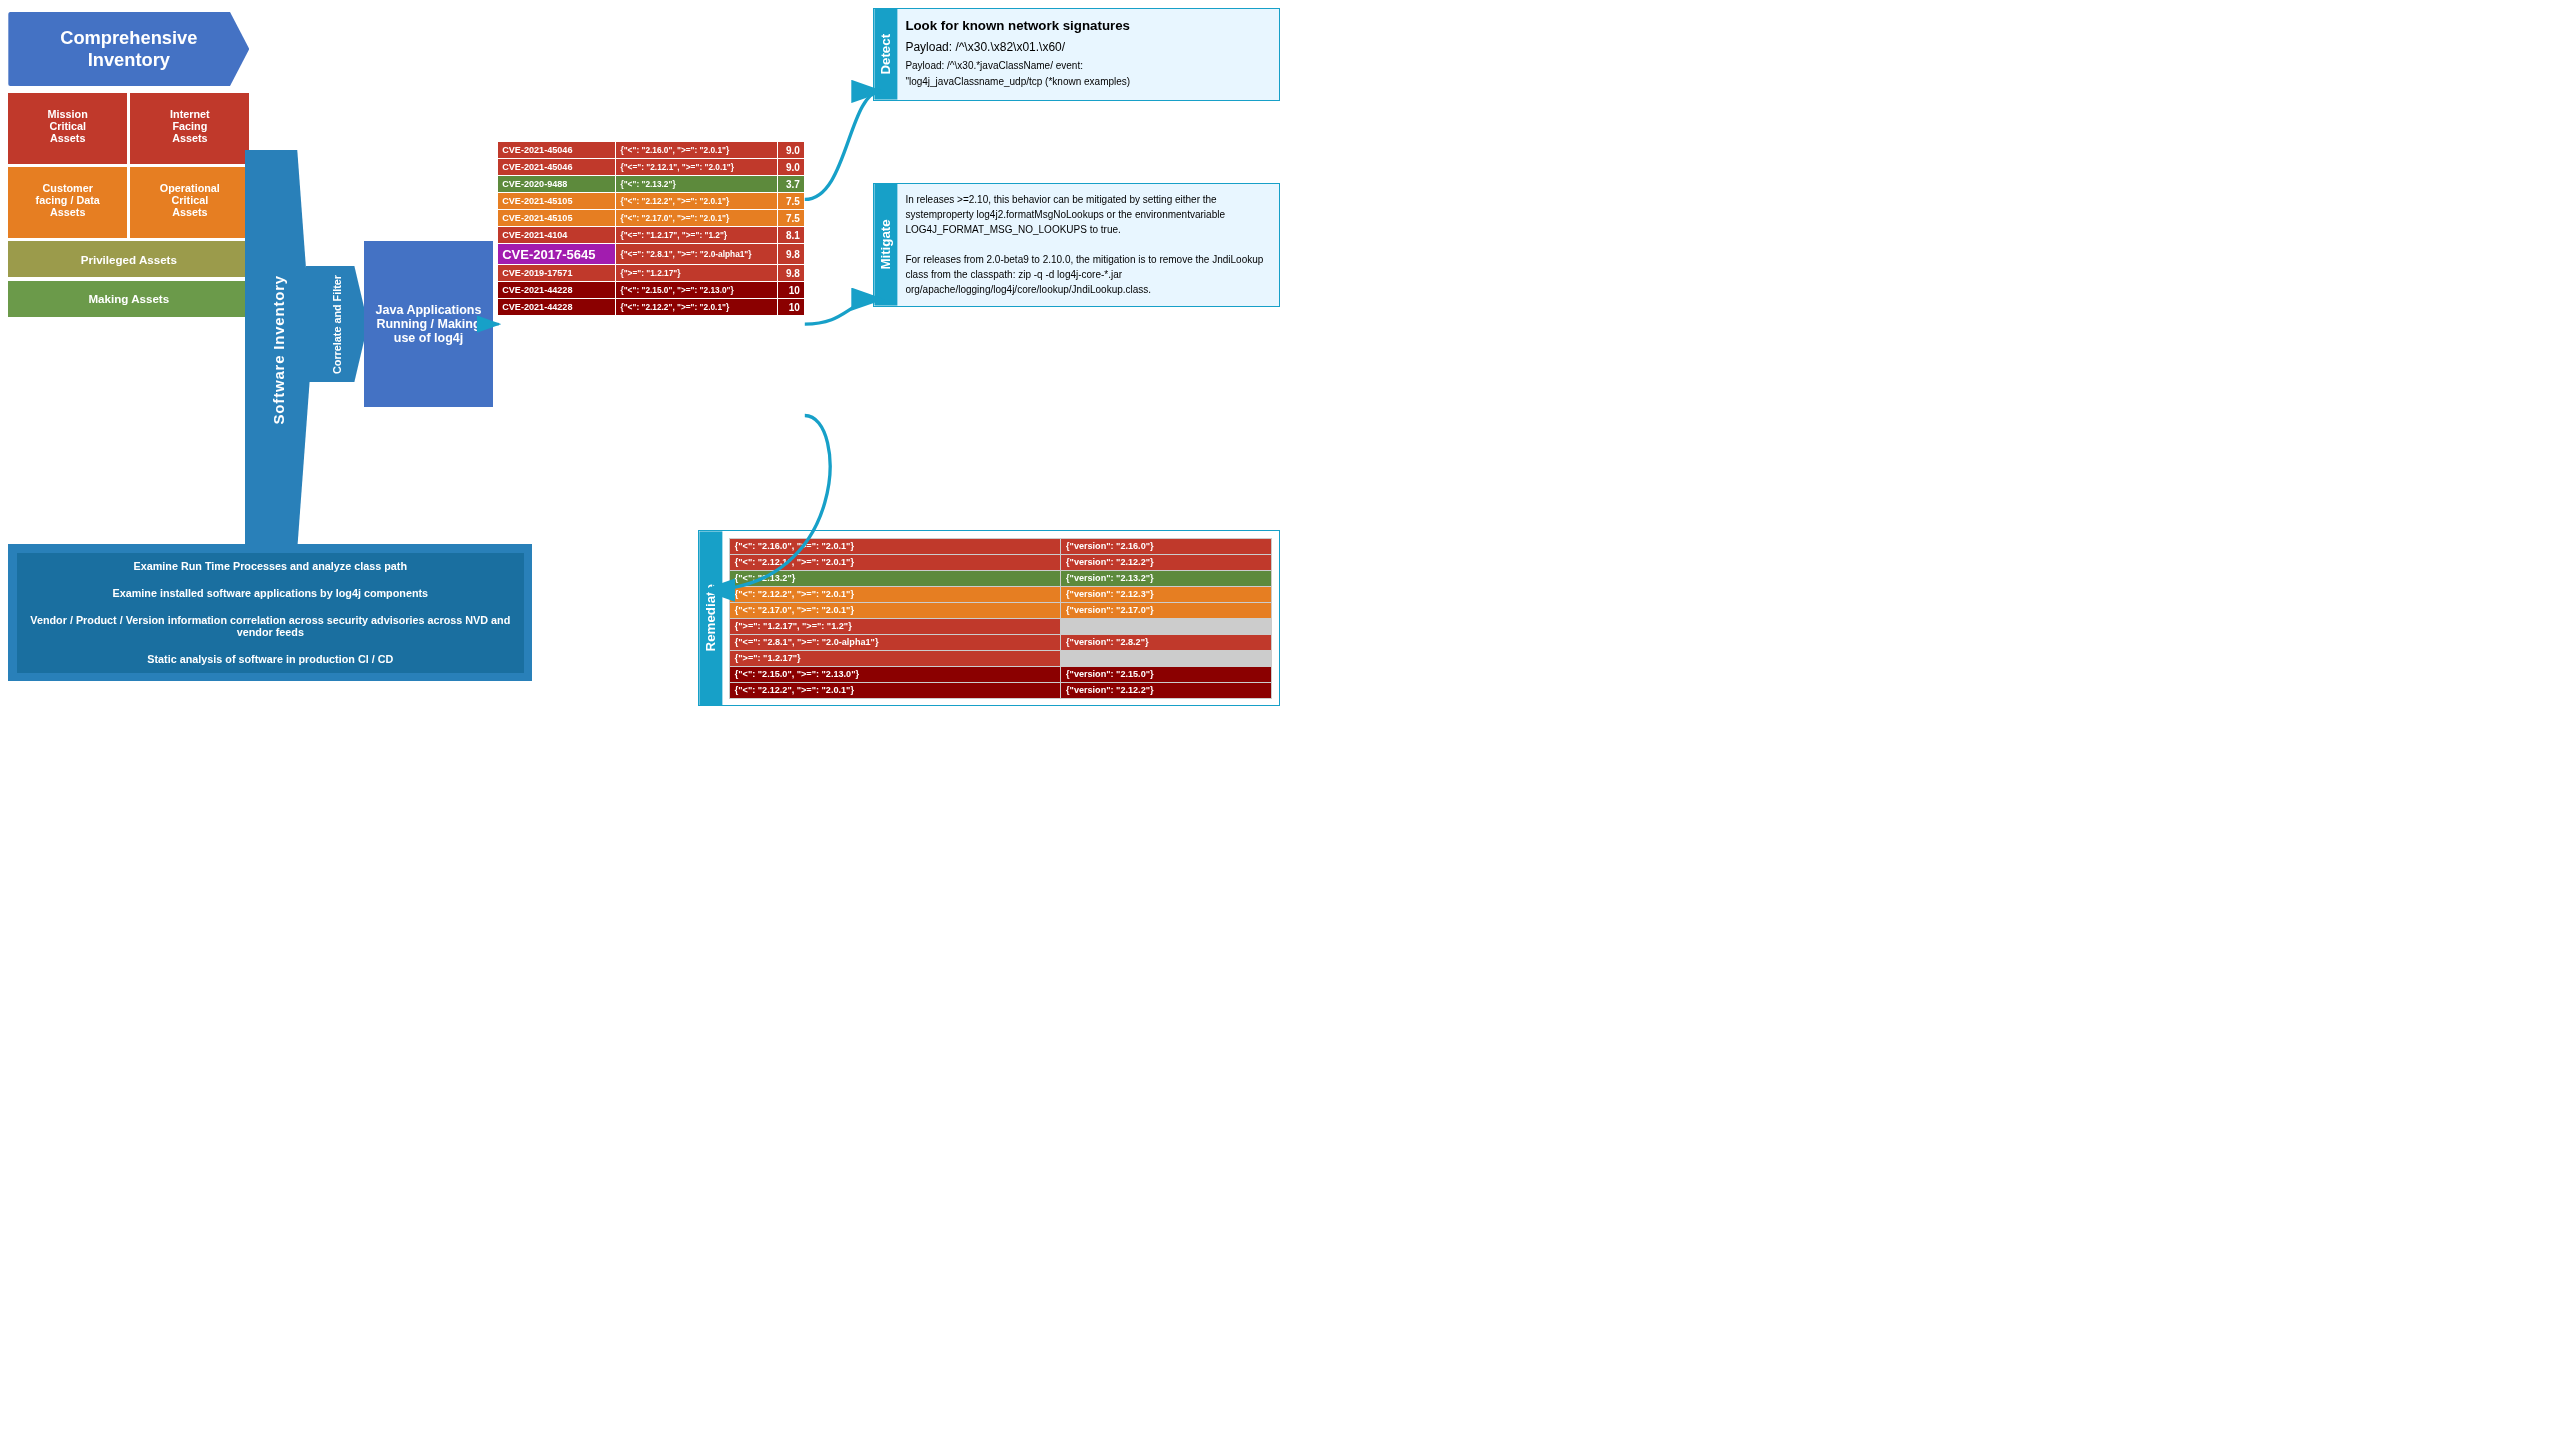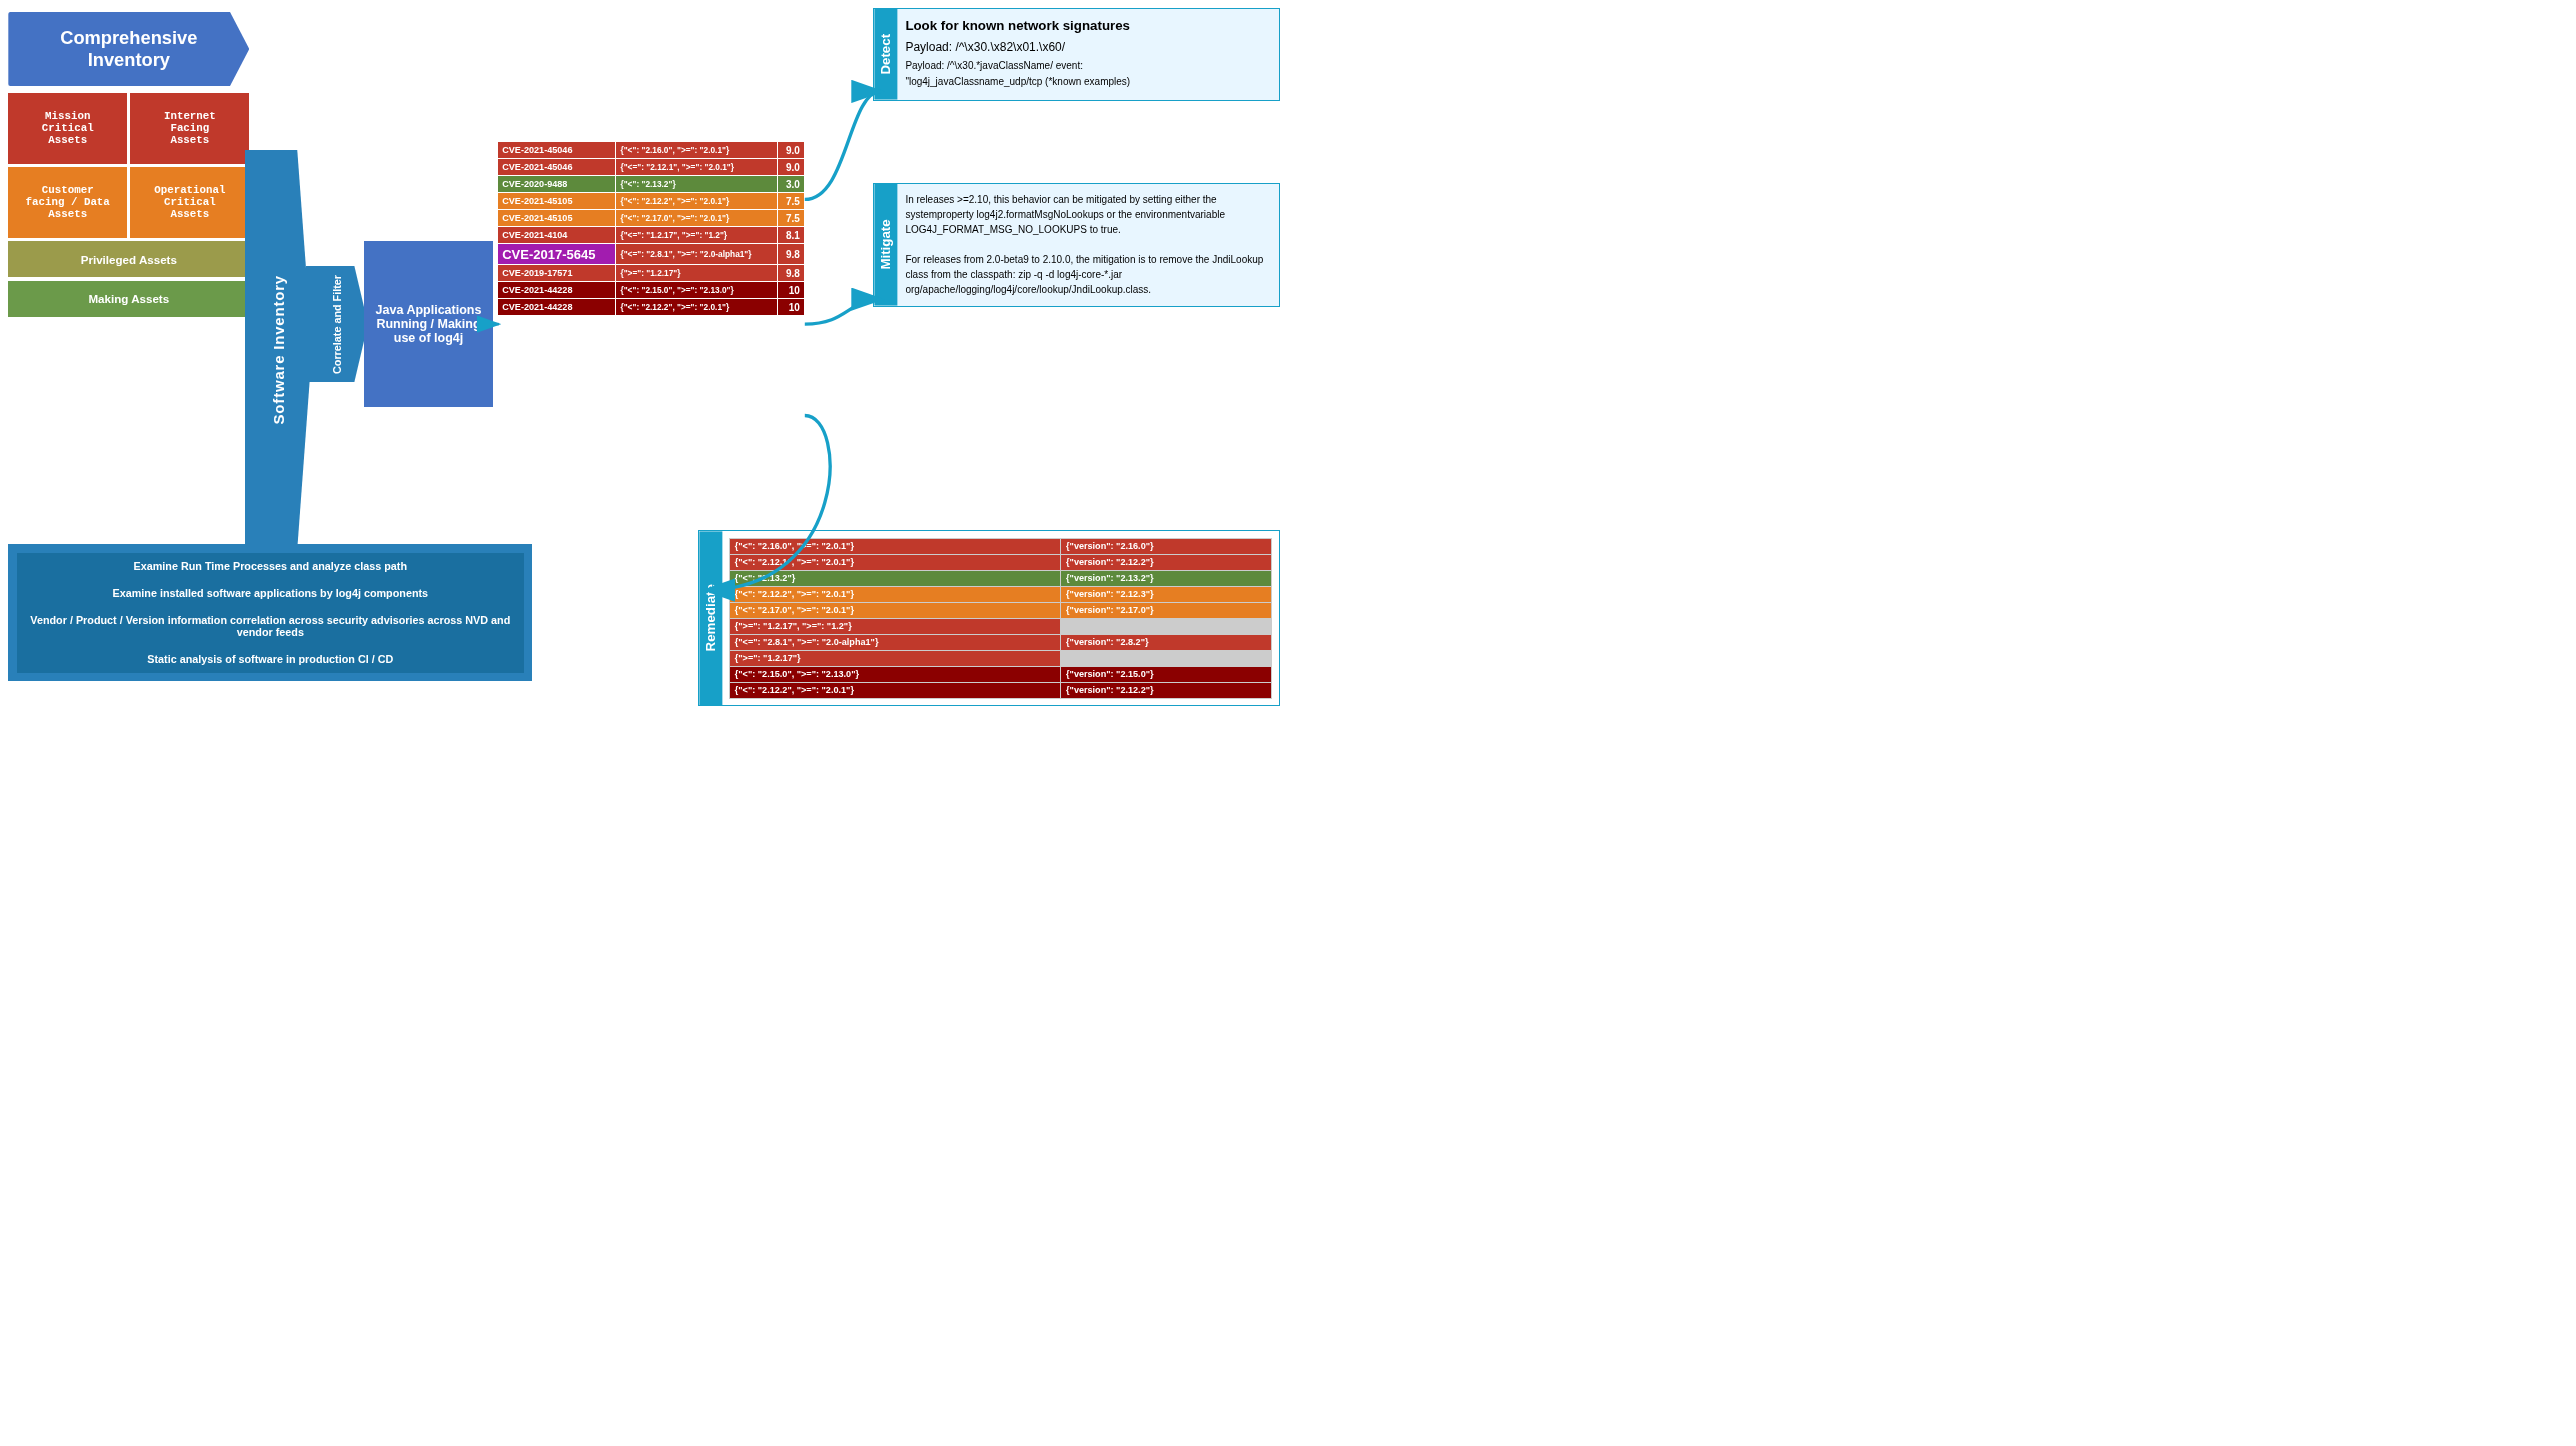--- a/index.html
+++ b/index.html
@@ -45,24 +45,23 @@
       margin-bottom: 3.3px;
     }
 
     .asset-box {
       color: #fff;
       font-size: 10.8px;
       font-weight: bold;
       text-align: center;
       padding: 15px 10px;
       display: flex;
-      align-items: center;
+      align-items: flex-start;
       justify-content: center;
       min-height: 71px;
-      font-family: Liberation Mono, monospace;
     }
 
     .asset-box.red { background: #C0392B; }
     .asset-box.orange { background: #E67E22; }
 
     .asset-box-full {
       color: #fff;
       font-size: 11.6px;
       font-weight: bold;
       text-align: center;
@@ -375,21 +374,21 @@
             <td style="background: rgb(192, 57, 43); color: rgb(255, 255, 255); font-weight: bold; text-align: right; font-size: 10px;">9.0</td>
           </tr>
           <tr>
             <td style="background: rgb(192, 57, 43); color: rgb(255, 255, 255); font-weight: bold; font-size: 9.1px;">CVE-2021-45046</td>
             <td style="background: rgb(192, 57, 43); color: rgb(255, 255, 255); font-size: 8.3px;">{"&lt;=": "2.12.1", "&gt;=": "2.0.1"}</td>
             <td style="background: rgb(192, 57, 43); color: rgb(255, 255, 255); font-weight: bold; text-align: right; font-size: 10px;">9.0</td>
           </tr>
           <tr>
             <td style="background: rgb(93, 138, 60); color: rgb(255, 255, 255); font-weight: bold; font-size: 9.1px;">CVE-2020-9488</td>
             <td style="background: rgb(93, 138, 60); color: rgb(255, 255, 255); font-size: 8.3px;">{"&lt;": "2.13.2"}</td>
-            <td style="background: rgb(93, 138, 60); color: rgb(255, 255, 255); font-weight: bold; text-align: right; font-size: 10px;">3.0</td>
+            <td style="background: rgb(93, 138, 60); color: rgb(255, 255, 255); font-weight: bold; text-align: right; font-size: 10px;">3.7</td>
           </tr>
           <tr>
             <td style="background: rgb(230, 126, 34); color: rgb(255, 255, 255); font-weight: bold; font-size: 9.1px;">CVE-2021-45105</td>
             <td style="background: rgb(230, 126, 34); color: rgb(255, 255, 255); font-size: 8.3px;">{"&lt;": "2.12.2", "&gt;=": "2.0.1"}</td>
             <td style="background: rgb(230, 126, 34); color: rgb(255, 255, 255); font-weight: bold; text-align: right; font-size: 10px;">7.5</td>
           </tr>
           <tr>
             <td style="background: rgb(230, 126, 34); color: rgb(255, 255, 255); font-weight: bold; font-size: 9.1px;">CVE-2021-45105</td>
             <td style="background: rgb(230, 126, 34); color: rgb(255, 255, 255); font-size: 8.3px;">{"&lt;": "2.17.0", "&gt;=": "2.0.1"}</td>
             <td style="background: rgb(230, 126, 34); color: rgb(255, 255, 255); font-weight: bold; text-align: right; font-size: 10px;">7.5</td>

